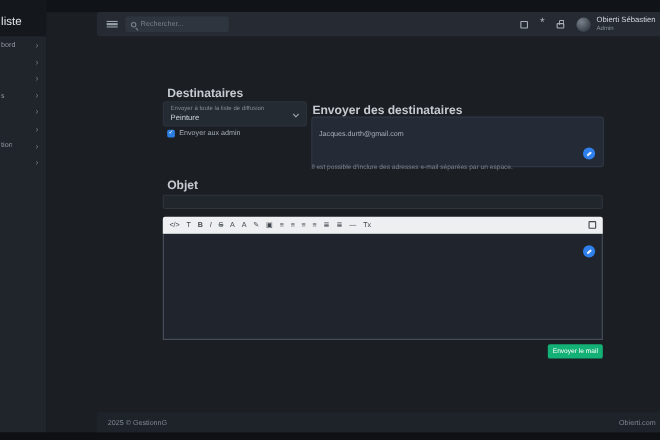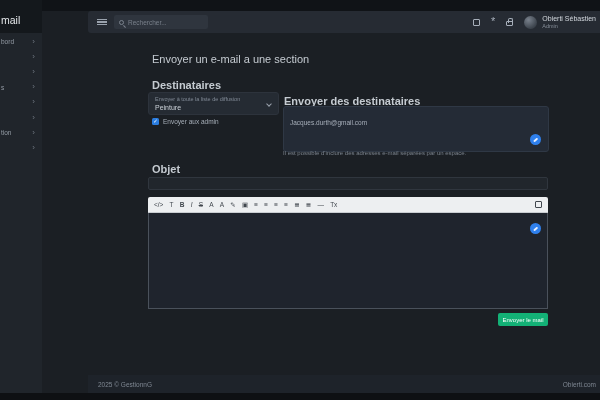--- a/index.html
+++ b/index.html
@@ -75,21 +75,21 @@
   .send-btn { position:absolute; left:456px; top:313px; width:50px; height:13px; background:#13b176; border:none; border-radius:2px; color:#fff; font-size:6px; font-family:"Liberation Sans", sans-serif; cursor:pointer; }
 
   .footer { position:absolute; left:46px; top:375px; width:512px; height:18px; background:#1e232a; display:flex; align-items:center; justify-content:space-between; padding:0 4px 0 10px; }
   .footer span { font-size:6.5px; color:#7f8792; }
 </style>
 </head>
 <body>
 
 <div class="sidebar">
   <div class="sidebar-header">
-    <span class="brand">mail</span>
+    <span class="brand">liste</span>
   </div>
   <div class="nav">
     <div class="nav-item">
       <span class="lbl">bord</span>
       <span class="chev">›</span>
     </div>
     <div class="nav-item">
       <span class="lbl"></span>
       <span class="chev">›</span>
     </div>
@@ -140,21 +140,20 @@
       <div class="user">
         <span class="avatar"></span>
         <span>
           <span class="uname" style="display:block">Obierti Sébastien</span>
           <span class="urole" style="display:block">Admin</span>
         </span>
       </div>
     </div>
   </div>
 
-  <div class="h1">Envoyer un e-mail a une section</div>
 
   <div class="sec-label" id="lbl-dest">Destinataires</div>
 
   <div class="select">
     <span class="slabel">Envoyer à toute la liste de diffusion</span>
     <span class="sval">Peinture</span>
     <span class="caret"></span>
   </div>
 
   <div class="chkrow">

